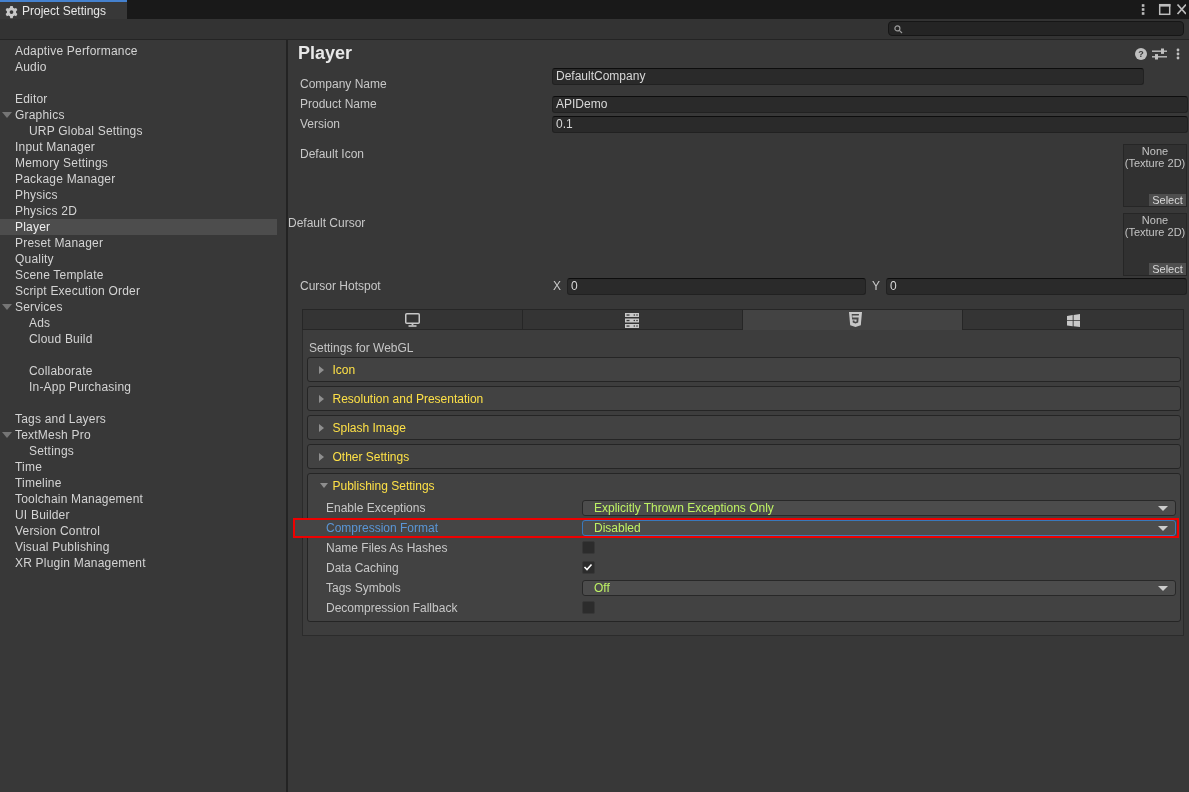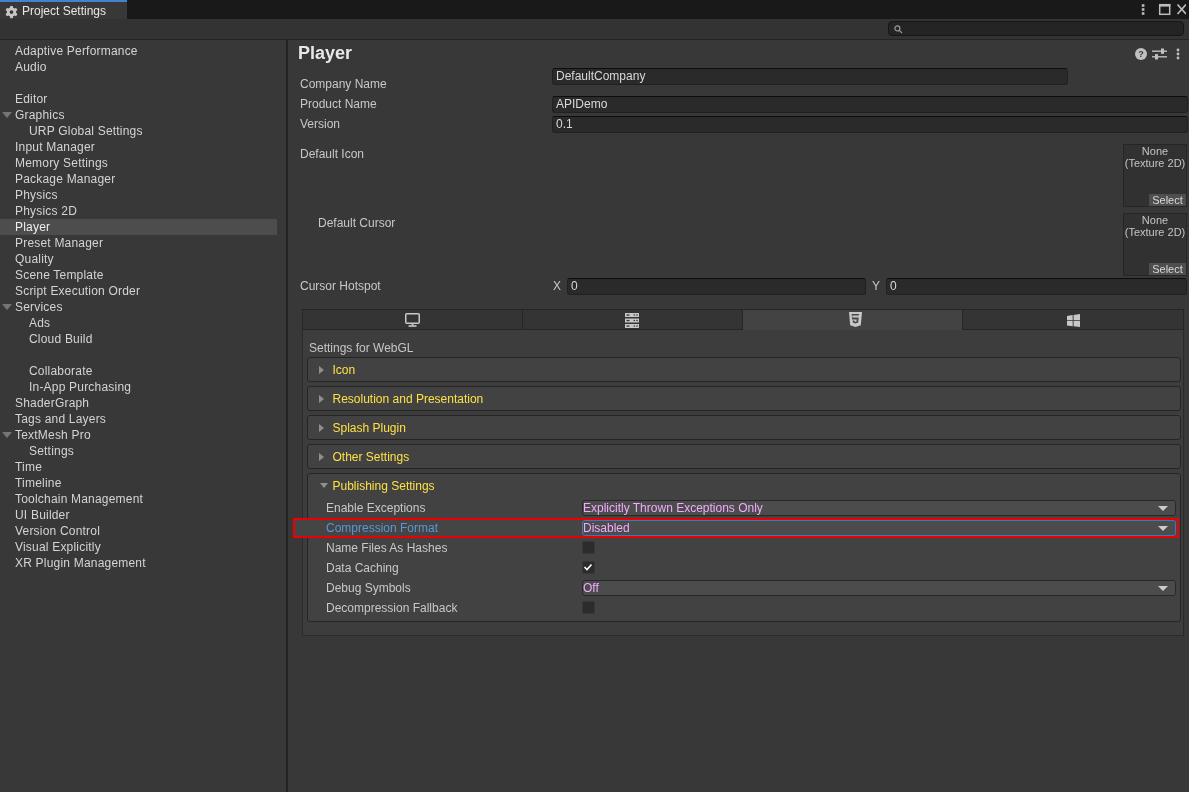--- a/index.html
+++ b/index.html
@@ -53,22 +53,22 @@
   #content { left:14px; top:290px; width:882px; height:306px; background:#3d3d3d;
     border:1px solid #2b2b2b; border-top:none; }
   .sect { position:absolute; left:18.5px; width:874px; height:25px; background:#424242;
     border:1px solid #252525; border-radius:3px; }
   .sect .tri { position:absolute; left:11px; top:8px; width:0; height:0;
     border-top:4px solid transparent; border-bottom:4px solid transparent;
     border-left:5px solid #8f8f8f; }
   .sect .st { position:absolute; left:25px; top:5px; font-weight:normal; color:#fde047; }
 
   .drop { position:absolute; left:294px; width:594px; height:16px; background:#4c4c4c;
-    border:1px solid #282828; border-radius:3px; color:#f0abfc; line-height:14px;
-    padding-left:0; }
+    border:1px solid #282828; border-radius:3px; color:#bef264; line-height:14px;
+    padding-left:11px; }
   .drop .arr { position:absolute; right:7px; top:5px; width:0; height:0;
     border-left:5px solid transparent; border-right:5px solid transparent;
     border-top:5px solid #cccccc; }
   .cbx { position:absolute; left:294px; width:13px; height:13px; background:#2c2c2c;
     border:1px solid #373737; border-radius:2px; }
 </style>
 </head>
 <body>
 <div id="stage">
   <div class="abs" id="titlebar"></div>
@@ -154,23 +154,20 @@
       </div>
     <div class="srow" style="top:291px">
         <span class="ind">Cloud Build</span>
       </div>
     <div class="srow" style="top:323px">
         <span class="ind">Collaborate</span>
       </div>
     <div class="srow" style="top:339px">
         <span class="ind">In-App Purchasing</span>
       </div>
-    <div class="srow" style="top:355px">
-        <span>ShaderGraph</span>
-      </div>
     <div class="srow" style="top:371px">
         <span>Tags and Layers</span>
       </div>
     <div class="srow" style="top:387px">
         <i class="tri-d"></i>
         <span>TextMesh Pro</span>
       </div>
     <div class="srow" style="top:403px">
         <span class="ind">Settings</span>
       </div>
@@ -183,21 +180,21 @@
     <div class="srow" style="top:451px">
         <span>Toolchain Management</span>
       </div>
     <div class="srow" style="top:467px">
         <span>UI Builder</span>
       </div>
     <div class="srow" style="top:483px">
         <span>Version Control</span>
       </div>
     <div class="srow" style="top:499px">
-        <span>Visual Explicitly</span>
+        <span>Visual Publishing</span>
       </div>
     <div class="srow" style="top:515px">
         <span>XR Plugin Management</span>
       </div>
   </div>
   <div class="abs" id="gutter"></div>
   <div class="abs" id="vline"></div>
 
   <div class="abs" id="panel">
     <div class="lbl" style="left:10px;top:5px;font-size:18px;font-weight:bold;color:#e8e8e8">Player</div>
@@ -216,29 +213,29 @@
     </svg>
     <svg class="abs" style="left:888px;top:8px" width="4" height="12" viewBox="0 0 4 12">
       <g fill="#c0c0c0">
           <circle cx="2" cy="2" r="1.4"></circle>
           <circle cx="2" cy="6" r="1.4"></circle>
           <circle cx="2" cy="10" r="1.4"></circle>
         </g>
     </svg>
 
     <div class="lbl" style="left:12px;top:36px">Company Name</div>
-    <div class="field" style="left:264px;top:28px;width:516px">DefaultCompany</div>
+    <div class="field" style="left:264px;top:28px;width:592px">DefaultCompany</div>
     <div class="lbl" style="left:12px;top:56px">Product Name</div>
     <div class="field" style="left:264px;top:56px;width:636px">APIDemo</div>
     <div class="lbl" style="left:12px;top:76px">Version</div>
     <div class="field" style="left:264px;top:76px;width:636px">0.1</div>
 
     <div class="lbl" style="left:12px;top:106px">Default Icon</div>
     <div class="well" style="top:104px">None<br>(Texture 2D)<div class="sel">Select</div></div>
-    <div class="lbl" style="left:30px;top:175px">Default Cursor</div>
+    <div class="lbl" style="left:0;top:175px">Default Cursor</div>
     <div class="well" style="top:173px">None<br>(Texture 2D)<div class="sel">Select</div></div>
 
     <div class="lbl" style="left:12px;top:238px">Cursor Hotspot</div>
     <div class="lbl" style="left:265px;top:238px">X</div>
     <div class="field" style="left:279px;top:238px;width:299px">0</div>
     <div class="lbl" style="left:584px;top:238px">Y</div>
     <div class="field" style="left:598px;top:238px;width:301px">0</div>
 
     <div class="tab" style="left:14px;width:221px"></div>
     <div class="tab" style="left:234px;width:221px"></div>
@@ -280,21 +277,21 @@
     <div class="sect" style="top:317px">
         <div class="tri"></div>
         <div class="st">Icon</div>
       </div>
     <div class="sect" style="top:346px">
         <div class="tri"></div>
         <div class="st">Resolution and Presentation</div>
       </div>
     <div class="sect" style="top:375px">
         <div class="tri"></div>
-        <div class="st">Splash Plugin</div>
+        <div class="st">Splash Image</div>
       </div>
     <div class="sect" style="top:404px">
         <div class="tri"></div>
         <div class="st">Other Settings</div>
       </div>
     <div class="sect" style="top:433px;height:149px">
       <div style="position:absolute;left:12px;top:9px;width:0;height:0;border-left:4px solid transparent;border-right:4px solid transparent;border-top:5px solid #8f8f8f"></div>
       <div class="st" style="left:25px">Publishing Settings</div>
     </div>
 
@@ -308,19 +305,19 @@
     <div class="lbl" style="left:38px;top:500px">Name Files As Hashes</div>
     <div class="cbx" style="top:501px"></div>
 
     <div class="lbl" style="left:38px;top:520px">Data Caching</div>
     <div class="cbx" style="top:521px">
       <svg width="10" height="10" viewBox="0 0 10 10" style="position:absolute;left:0;top:0">
         <path d="M1.5 5 L4 7.5 L8.5 2.5" stroke="#ffffff" stroke-width="1.6" fill="none"></path>
       </svg>
     </div>
 
-    <div class="lbl" style="left:38px;top:540px">Debug Symbols</div>
+    <div class="lbl" style="left:38px;top:540px">Tags Symbols</div>
     <div class="drop" style="top:540px">Off<div class="arr"></div></div>
 
     <div class="lbl" style="left:38px;top:560px">Decompression Fallback</div>
     <div class="cbx" style="top:561px"></div>
   </div>
 </div>
 
 </body></html>

